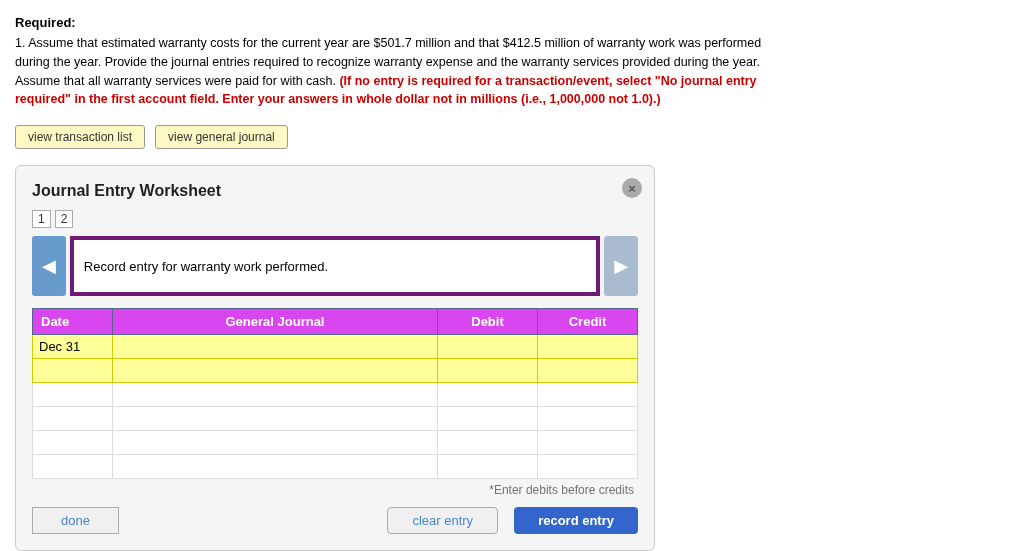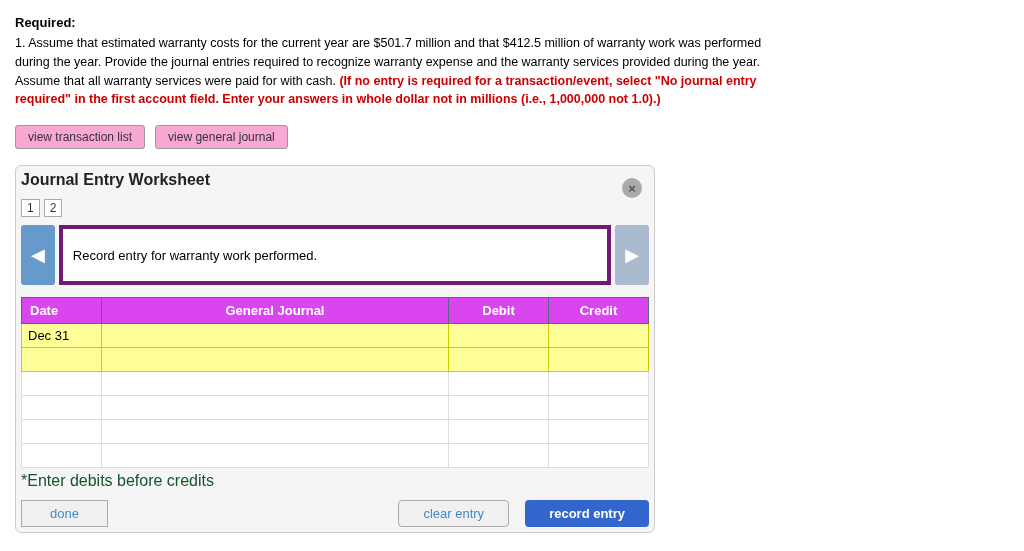--- a/index.html
+++ b/index.html
@@ -24,32 +24,32 @@
       color: #cc0000;
       font-weight: bold;
     }
     .top-buttons {
       display: flex;
       gap: 10px;
       margin-bottom: 16px;
     }
     .top-btn {
       border: 1px solid #999;
-      background: #f9a8d4;
+      background: #fef9c3;
       padding: 4px 12px;
       font-size: 12px;
       cursor: pointer;
       border-radius: 3px;
       color: #333;
     }
     .worksheet-container {
       border: 1px solid #ccc;
       border-radius: 6px;
       background: #f5f5f5;
-      padding: 5px;
+      padding: 16px;
       max-width: 640px;
       position: relative;
     }
     .worksheet-title {
       font-size: 16px;
       font-weight: bold;
       margin-bottom: 10px;
       color: #222;
     }
     .close-btn {
@@ -163,22 +163,23 @@
       padding: 2px 6px;
       font-size: 13px;
       outline: none;
     }
     .date-cell {
       padding: 2px 6px;
       font-size: 13px;
       width: 80px;
     }
     .footnote {
-      font-size: 16px;
-      color: #14532d;
+      text-align: right;
+      font-size: 12px;
+      color: #737373;
       margin-bottom: 10px;
       padding-right: 4px;
     }
     .bottom-buttons {
       display: flex;
       align-items: center;
       justify-content: space-between;
     }
     .bottom-btn-done {
       border: 1px solid #aaa;

